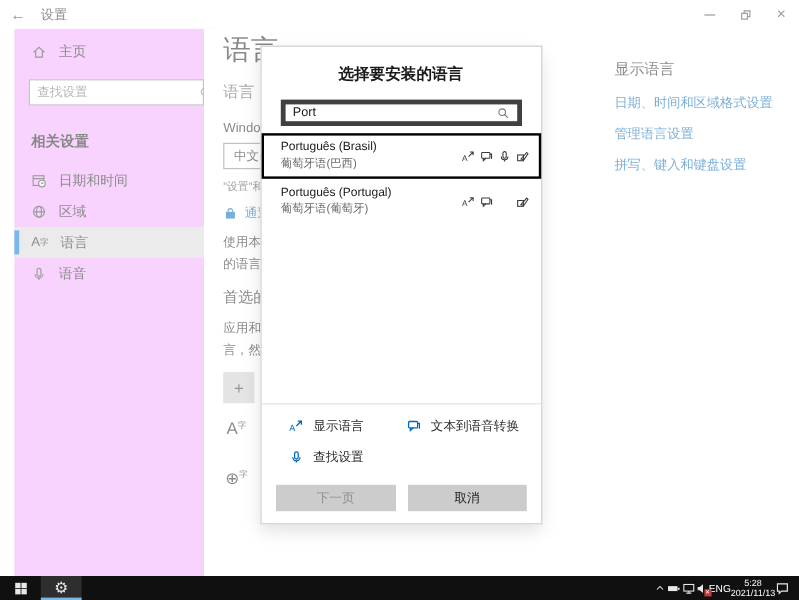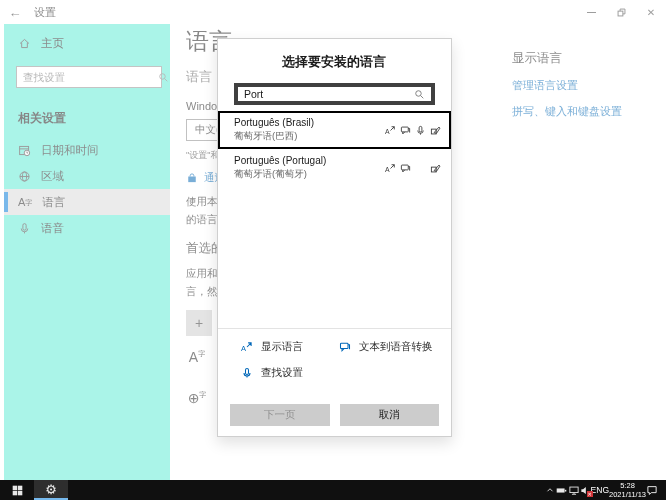--- a/index.html
+++ b/index.html
@@ -9,21 +9,21 @@
   
   .bg-content { position:absolute; inset:0 0 20px 0; background:#fff; opacity:.52; }
 
   .titlebar { position:absolute; top:0; left:0; width:666px; height:24px; background:#fff; display:flex; align-items:center; }
   .back-btn { width:30px; text-align:center; font-size:13px; color:#333; }
   .tb-title { font-size:11px; color:#222; margin-left:4px; }
   .win-controls { margin-left:auto; display:flex; }
   .win-btn { width:30px; height:22px; display:flex; align-items:center; justify-content:center; color:#444; font-size:10px; }
   .min-glyph { display:inline-block; width:9px; height:1px; background:#444; }
 
-  .sidebar { position:absolute; left:4px; top:24px; width:170px; height:456px; background:#5eead4; padding-top:8px; }
+  .sidebar { position:absolute; left:12px; top:24px; width:170px; height:456px; background:#f0abfc; padding-top:8px; }
   .side-row { display:flex; align-items:center; gap:10px; height:22px; padding:0 14px; font-size:11.5px; color:#222; }
   .side-search { margin:12px 12px 8px 12px; height:22px; background:#fff; border:1px solid #8f8f8f; display:flex; align-items:center; padding:0 6px; }
   .side-search input { border:none; outline:none; flex:1; font-size:10.5px; color:#333; font-family:inherit; background:transparent; }
   .side-search input::placeholder { color:#767676; }
   .side-section { font-size:12px; font-weight:bold; color:#1a1a1a; padding:14px 14px 10px 14px; }
   .nav-item { position:relative; display:flex; align-items:center; gap:10px; height:26px; padding:0 14px; font-size:11.5px; color:#222; }
   .nav-item.selected { background:#d9d9d9; }
   .nav-item.selected::before { content:""; position:absolute; left:0; top:3px; bottom:3px; width:4px; background:#0078d7; }
   .icon { display:inline-flex; align-items:center; justify-content:center; }
   .icon svg { display:block; }
@@ -64,21 +64,21 @@
   .dlg-item-name { font-size:10px; color:#1a1a1a; }
   .dlg-item-native { font-size:9.5px; color:#6a6a6a; }
   .feat-strip { margin-left:auto; display:flex; gap:3px; }
   .feat { width:12px; height:12px; color:#3b3b3b; display:flex; align-items:center; justify-content:center; }
   .feat.off { visibility:hidden; }
   .dlg-spacer { flex:1; }
   .dlg-divider { border-top:1px solid #e3e3e3; }
   .dlg-legend { display:grid; grid-template-columns:98px 1fr; row-gap:12px; padding:11px 0 0 23px; }
   .legend-item { display:flex; align-items:center; gap:8px; font-size:10.5px; color:#2b2b2b; }
   .legend-item .icon { color:#0067b8; }
-  .dlg-buttons { display:flex; gap:10px; padding:0 12px; margin-top:24px; }
+  .dlg-buttons { display:flex; gap:10px; padding:0 12px; margin-top:16px; }
   .dlg-btn { flex:1; height:22px; background:#cccccc; border:none; font-size:10.5px; font-family:inherit; color:#1a1a1a; display:flex; align-items:center; justify-content:center; }
   .dlg-btn.disabled { color:#8f8f8f; }
 
   
   .taskbar { position:absolute; left:0; top:480px; width:666px; height:20px; background:#101010; display:flex; align-items:center; z-index:20; }
   .tb-btn { width:34px; height:20px; display:flex; align-items:center; justify-content:center; }
   .tb-btn.active { background:#2e2e2e; border-bottom:2px solid #76b9ed; }
   .gear-glyph { color:#e8e8e8; font-size:13px; line-height:1; }
   .tray { margin-left:auto; display:flex; align-items:center; gap:0; padding-right:8px; }
   .tray-ic { position:relative; display:flex; align-items:center; justify-content:center; }
@@ -202,20 +202,21 @@
         <span class="lang-ic az-glyph" style="font-size:14px">⊕<sup>字</sup></span>
         <span>
           <div class="lang-name">中文(简体，中国)</div>
           <div class="lang-note">Windows 显示语言</div>
         </span>
       </div>
     </div>
 
     <div class="related">
       <div class="related-heading">显示语言</div>
+      <div class="related-link">日期、时间和区域格式设置</div>
       <div class="related-link">管理语言设置</div>
       <div class="related-link">拼写、键入和键盘设置</div>
     </div>
   </div>
 
   <div class="dialog">
     <div class="dlg-title">选择要安装的语言</div>
     <div class="dlg-search">
       <input value="Port" style="">
       <span class="icon">

